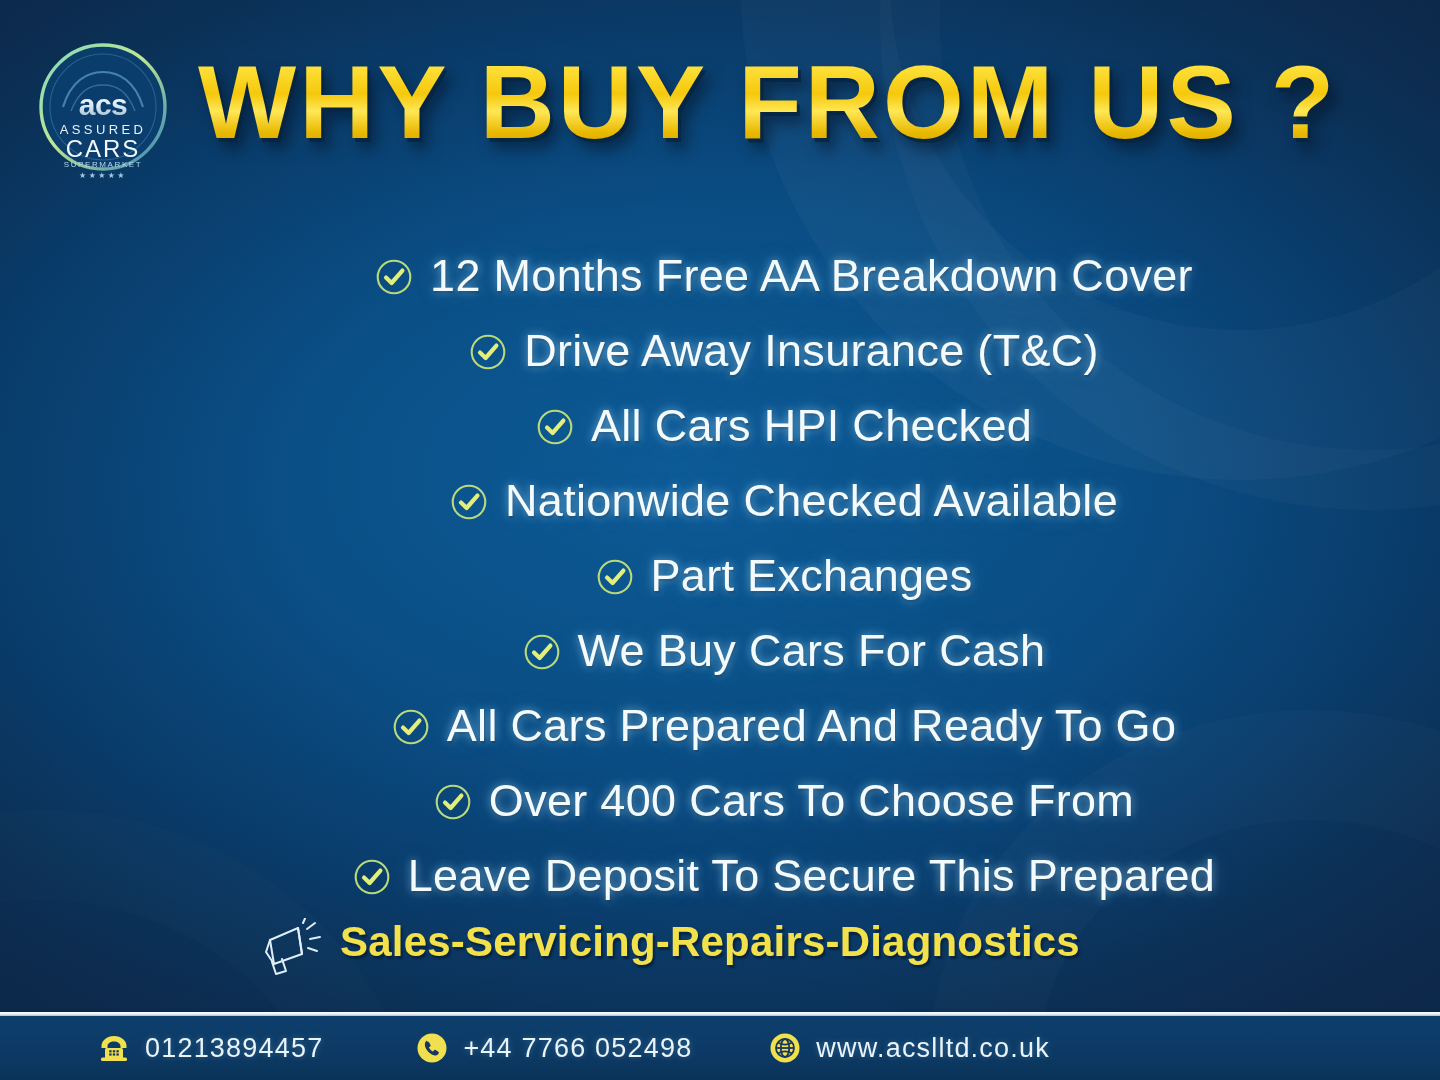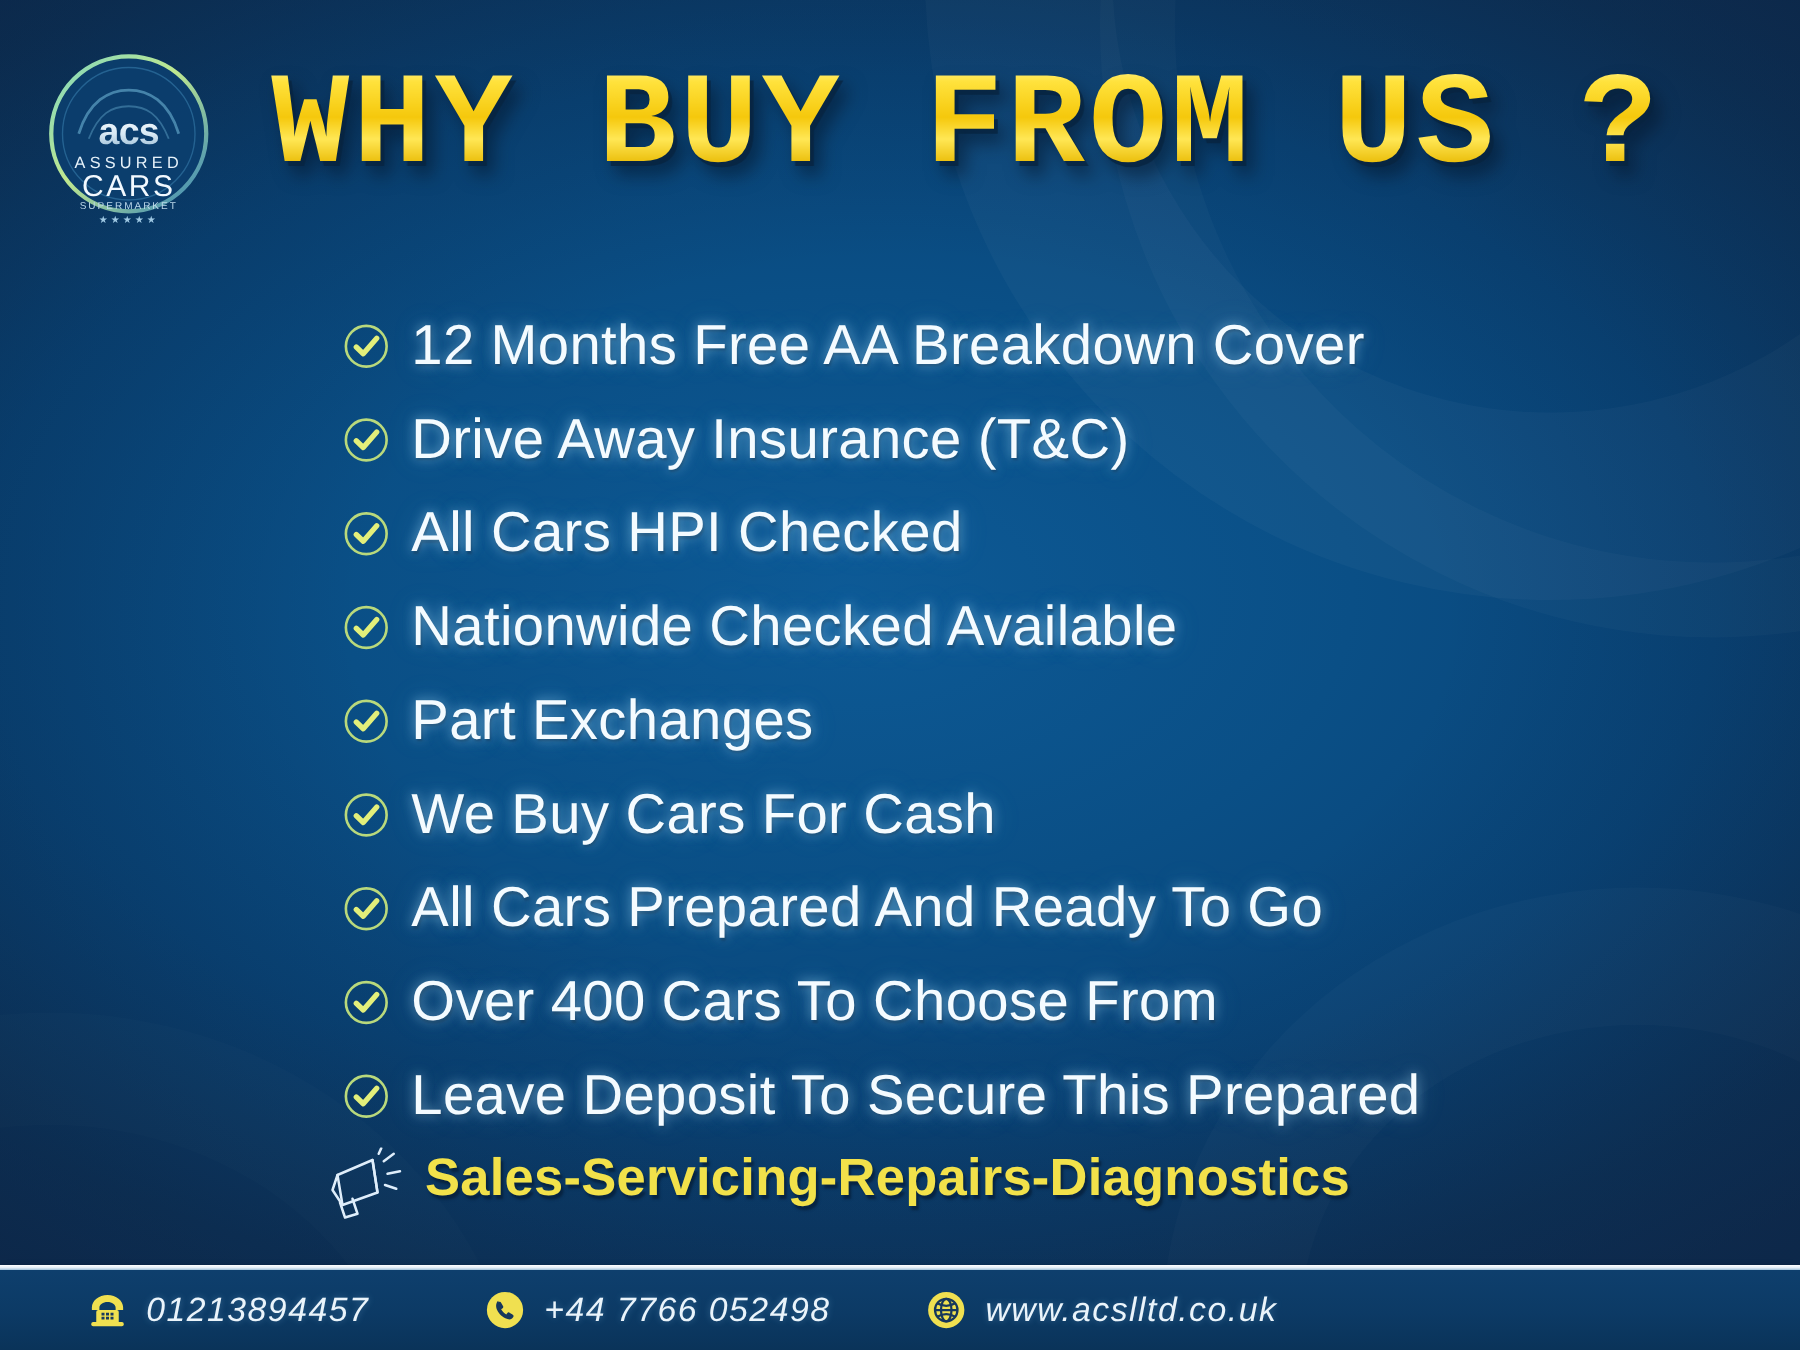--- a/index.html
+++ b/index.html
@@ -74,22 +74,21 @@
     width: 152px;
     height: 152px;
   }
   .logo svg { display: block; width: 152px; height: 152px; }
 
   .poster-title {
     position: absolute;
     left: 198px;
     top: 48px;
     width: 1150px;
-    text-align: center;
-    font-family: Liberation Mono, monospace;
+    font-family: Liberation Sans, sans-serif;
     font-weight: 700;
     font-size: 104px;
     line-height: 1.05;
     letter-spacing: 3px;
     white-space: nowrap;
     background: linear-gradient(180deg,
         #fff6a8 0%, #ffe23c 16%, #f5c80c 42%,
         #ffe755 58%, #e8b800 78%, #c79a05 100%);
     -webkit-background-clip: text;
     background-clip: text;
@@ -108,20 +107,21 @@
     left: 274px;
     top: 238px;
     width: 1020px;
   }
 
   .benefit-row {
     display: flex;
     align-items: center;
     height: 75px;
     gap: 17px;
+    justify-content: center;
   }
 
   .check-icon {
     flex: 0 0 auto;
     width: 38px;
     height: 38px;
     position: relative;
     top: 1px;
   }
   .check-icon svg { display: block; width: 38px; height: 38px; }
@@ -175,23 +175,22 @@
     width: 1440px;
     height: 64px;
     background: linear-gradient(180deg,#0e3f6d 0%, #0c3a65 55%, #0a3359 100%);
     display: flex;
     align-items: center;
   }
   .footer-inner {
     display: flex;
     align-items: center;
     width: 1440px;
-    padding-left: 69px;
+    padding-left: 97px;
     gap: 0;
-    font-style: italic;
   }
   .contact-item {
     display: flex;
     align-items: center;
     gap: 14px;
   }
   .contact-item.sp1 { margin-right: 92px; }
   .contact-item.sp2 { margin-right: 76px; }
   .contact-icon { flex: 0 0 auto; width: 34px; height: 34px; }
   .contact-icon svg { display: block; width: 34px; height: 34px; }

